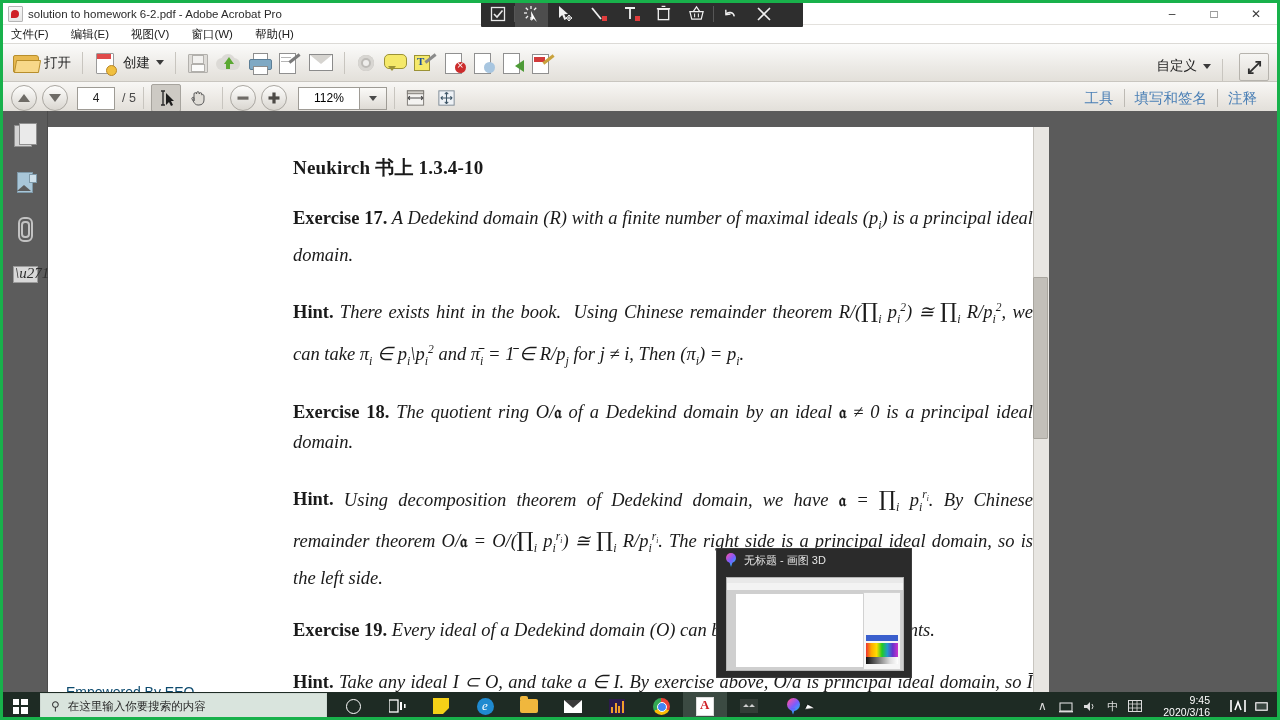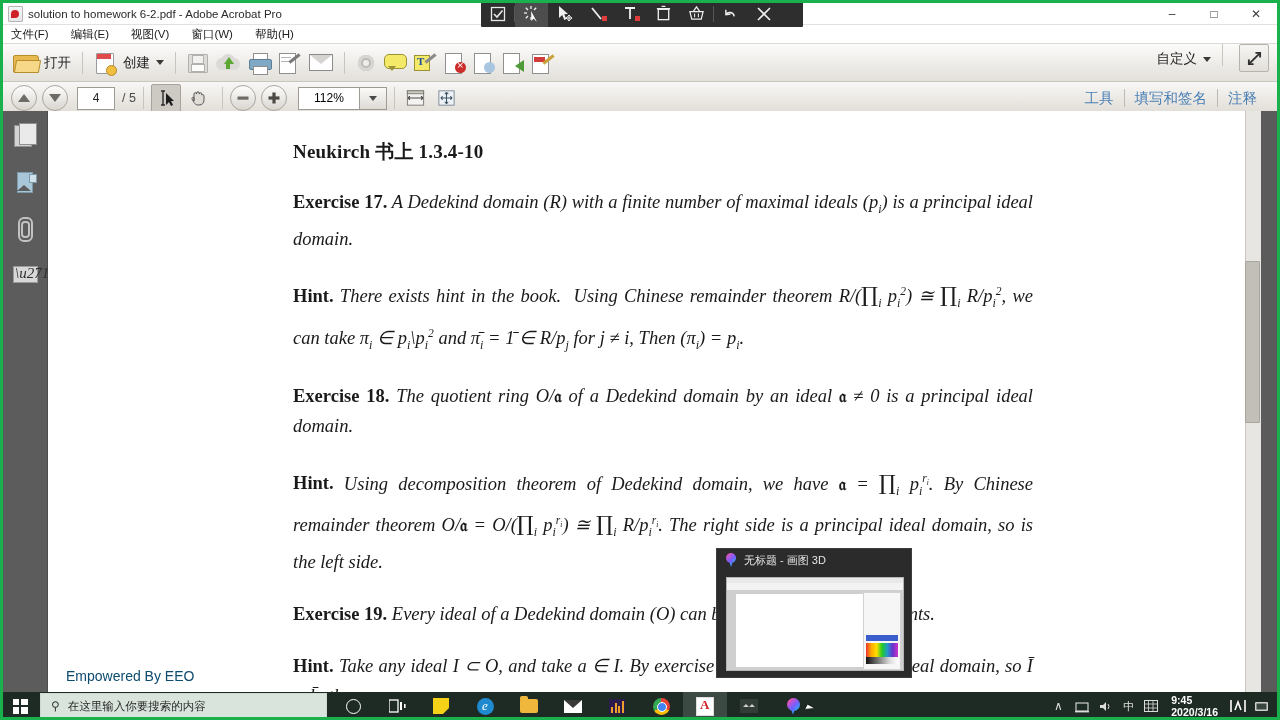--- a/index.html
+++ b/index.html
@@ -122,21 +122,21 @@
   
   .ic-dg{width:21px;height:20px;}
   .ic-dg .pg{position:absolute;left:0;top:0;width:15px;height:19px;background:#fff;border:1px solid #909090;}
   .ic-dg .badge{position:absolute;right:0;bottom:1px;width:0;height:0;
     border-top:6px solid transparent;border-bottom:6px solid transparent;border-right:9px solid #4e9b37;}
   
   .ic-rs{width:23px;height:20px;}
   .ic-rs .pg{position:absolute;left:0;top:1px;width:15px;height:18px;background:#fff;border:1px solid #909090;}
   .ic-rs .rb{position:absolute;left:2px;top:4px;width:11px;height:5px;background:#d23b3b;}
   .ic-rs .pen{position:absolute;left:10px;top:5px;width:13px;height:3px;background:#c9a23c;transform:rotate(-38deg);}
-  .right-tools{position:absolute;right:8px;top:0;height:37px;display:flex;align-items:flex-start;}
+  .right-tools{position:absolute;right:8px;top:0;height:37px;display:flex;align-items:flex-end;}
   .fullscreen-btn{width:28px;height:26px;border:1px solid #b6b3ad;border-radius:2px;
     background:linear-gradient(#f6f5f3,#e2dfd9);display:flex;align-items:center;justify-content:center;
     margin-left:9px;font-size:14px;color:#2f2f2f;}
   
   .toolbar2{
     height:32px;background:linear-gradient(#f8f7f5,#eae7e2 60%,#e0ddd7);
     border-bottom:1px solid #bcb9b3;display:flex;align-items:center;padding:0 8px;position:relative;
   }
   .rnd-btn{width:24px;height:24px;border-radius:50%;border:1px solid #a9a6a0;
     background:linear-gradient(#fdfdfc,#d9d6d0);display:flex;align-items:center;justify-content:center;
@@ -164,21 +164,21 @@
   .pages-ic .p1{position:absolute;left:2px;top:2px;width:16px;height:20px;background:#d3d3d3;border:1px solid #8f8f8f;}
   .pages-ic .p2{position:absolute;left:7px;top:0px;width:16px;height:20px;background:#eaeaea;border:1px solid #8f8f8f;}
   .bm-ic .b{position:absolute;left:5px;top:3px;width:14px;height:19px;background:#a8c6d8;border:1px solid #7e99a9;}
   .bm-ic .n{position:absolute;left:5px;top:16px;width:0;height:0;border-left:7px solid transparent;border-right:7px solid transparent;border-bottom:6px solid #5c5c5c;}
   .bm-ic .t{position:absolute;left:17px;top:5px;width:6px;height:7px;background:#cfe0ea;border:1px solid #7e99a9;}
   .clip-ic .c{position:absolute;left:6px;top:2px;width:11px;height:21px;border:2px solid #c2c2c2;border-radius:6px;}
   .clip-ic .c2{position:absolute;left:9px;top:6px;width:5px;height:13px;border:2px solid #c2c2c2;border-radius:4px;}
   .sig-ic .box{position:absolute;left:1px;top:5px;width:23px;height:15px;background:#d8d8d8;border:1px solid #9b9b9b;}
   .sig-ic .scr{position:absolute;left:3px;top:4px;font-size:15px;color:#2f2f2f;font-family:"Liberation Serif",serif;font-style:italic;}
   
-  .page{position:absolute;left:45px;top:0;width:1213px;height:583px;background:#ffffff;overflow:hidden;}
+  .page{position:absolute;left:45px;top:16px;width:1001px;height:583px;background:#ffffff;overflow:hidden;}
   .scrollbar{position:absolute;right:0;top:0;width:15px;height:583px;background:#e8e6e2;border-left:1px solid #c8c5bf;}
   .scroll-thumb{position:absolute;right:1px;top:150px;width:13px;height:160px;background:#c2bfb9;border:1px solid #a9a69f;border-radius:1px;}
   .pdfbody{position:absolute;left:245px;top:0;width:740px;color:#1a1a1a;}
   h3.sec{font-family:"Liberation Serif", serif;font-weight:bold;font-size:19px;margin:28px 0 0 0;letter-spacing:.2px;}
   .para{font-family:"Liberation Serif", serif;font-size:18.5px;line-height:30px;margin-top:22px;
      text-align:justify;font-style:italic;}
   .para b{font-style:normal;}
   sub{font-size:.65em;font-style:italic;}
   sup{font-size:.62em;}
   .prod{font-style:normal;font-size:1.15em;font-family:"DejaVu Serif",serif;}
@@ -229,21 +229,21 @@
   .win-logo{width:15px;height:15px;display:grid;grid-template-columns:1fr 1fr;grid-template-rows:1fr 1fr;gap:1.6px;}
   .win-logo div{background:#ffffff;}
   .searchbox{width:285px;height:24px;background:#d9e4dd;display:flex;align-items:center;
     margin-right:4px;border:1px solid #cfd9d3;}
   .searchbox .mag{margin:0 8px 0 10px;font-size:12px;color:#3a3a3a;}
   .searchbox .ph{font-size:11.5px;color:#2a2a2a;white-space:nowrap;}
   .tbicon{width:44px;height:28px;display:flex;align-items:center;justify-content:center;position:relative;}
   .tbicon.active{background:#3b4a42;}
   .tray{position:absolute;right:0;top:0;height:28px;display:flex;align-items:center;padding-right:6px;}
   .tray-item{font-size:11px;color:#e4e4e4;margin:0 5px;white-space:nowrap;}
-  .clock{font-size:10.5px;color:#ffffff;line-height:12px;text-align:left;margin:0 8px;font-weight:bold;}
+  .clock{font-size:10.5px;color:#ffffff;line-height:12px;text-align:right;margin:0 16px;}
   .sys-ic{width:16px;height:16px;margin:0 4px;color:#dcdcdc;font-size:12px;display:flex;align-items:center;justify-content:center;}
   
   .g-circle{width:13px;height:13px;border:1.6px solid #fff;border-radius:50%;}
   .g-sticky{width:16px;height:16px;background:#f5d117;position:relative;}
   .g-sticky:after{content:"";position:absolute;right:0;bottom:0;border-left:6px solid transparent;border-bottom:6px solid #1e2b24;}
   .g-edge{width:17px;height:17px;border-radius:50%;background:#1f8ad0;color:#fff;font-size:13px;
     font-family:"Liberation Serif",serif;display:flex;align-items:center;justify-content:center;font-style:italic;}
   .g-folder{width:18px;height:14px;background:#f0b73d;border-radius:2px;position:relative;}
   .g-folder:before{content:"";position:absolute;left:0;top:-3px;width:8px;height:4px;background:#f0b73d;border-radius:2px 2px 0 0;}
   .g-mail{width:18px;height:13px;background:#fff;position:relative;}

